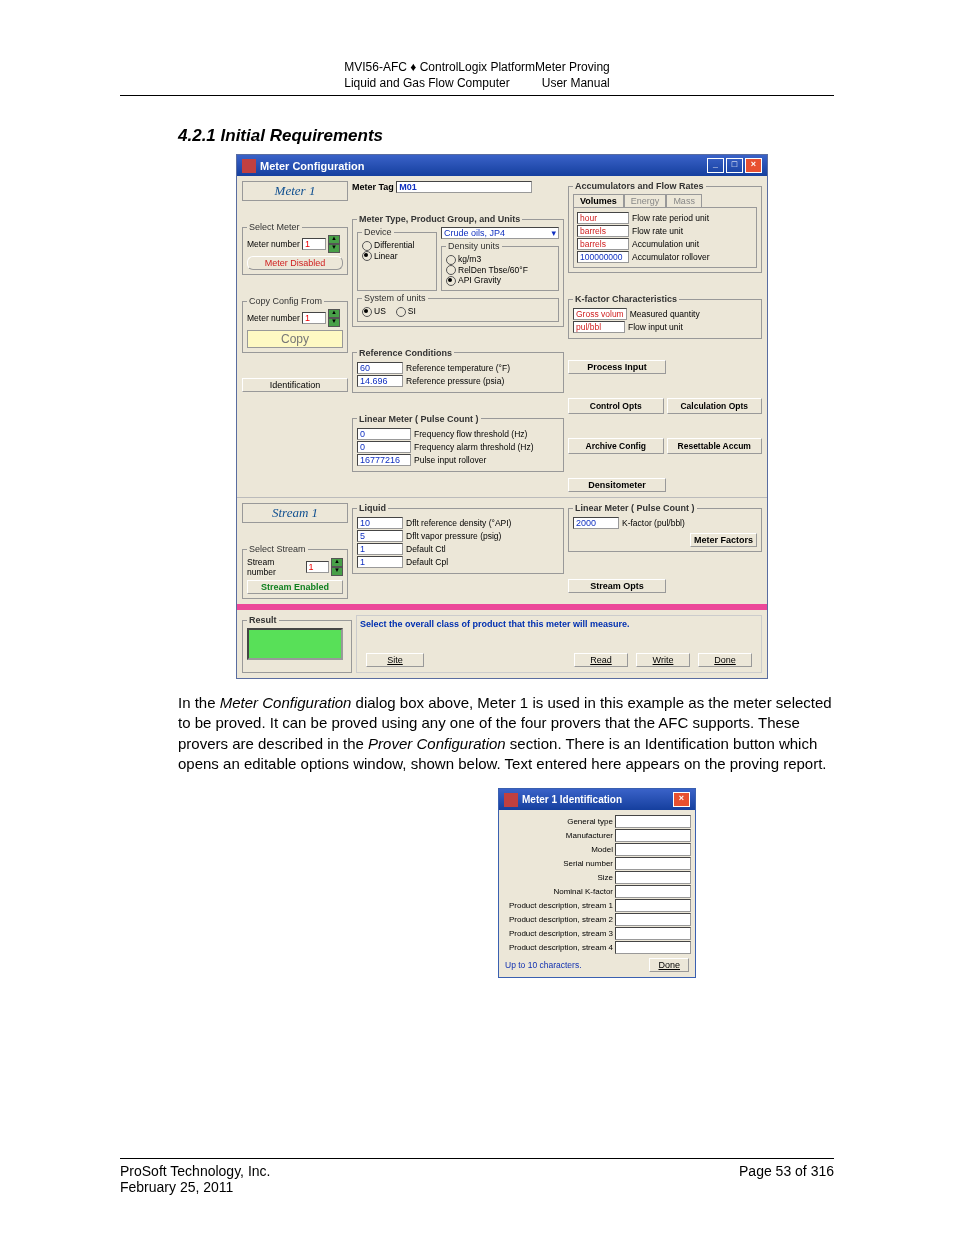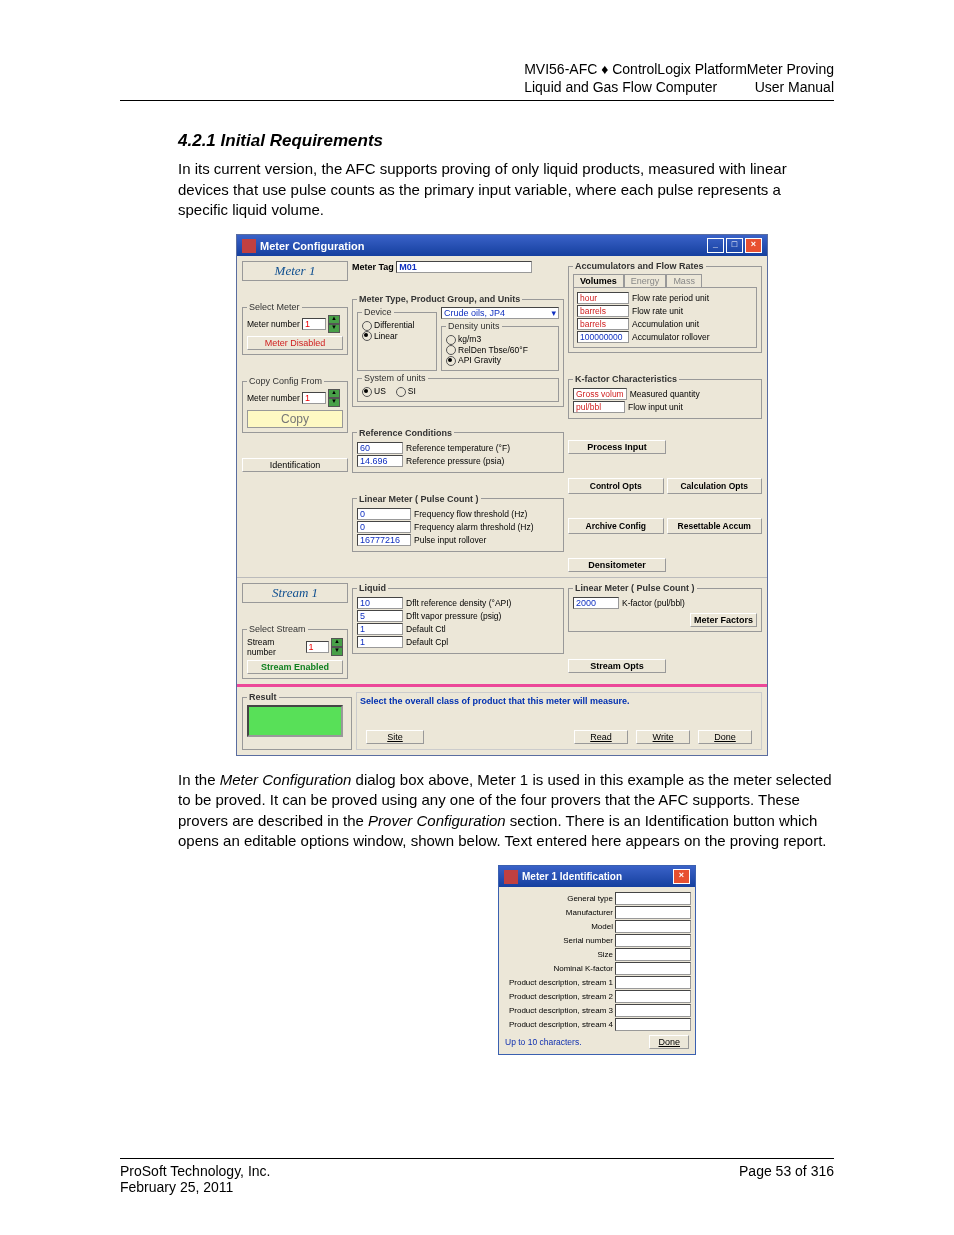--- a/index.html
+++ b/index.html
@@ -1,17 +1,17 @@
 <!DOCTYPE html>
 <html><head>
 <meta charset="utf-8">
 <style>
   body { margin:0; font-family: Arial, Helvetica, sans-serif; font-size:14px; color:#000; background:#fff; }
   .page { width:954px; height:1235px; margin:0 auto; position:relative; padding:60px 120px 40px 120px; box-sizing:border-box; }
-  .hdr { display:flex; justify-content:flex-end; font-size:14px; }
+  .hdr { display:flex; justify-content:center; font-size:12px; }
   .hdr .col { line-height:1.3; }
   .hdr .right { text-align:right; }
   hr.sep { border:none; border-top:1px solid #000; margin:4px 0 30px 0; }
   h3.section { font-style:italic; font-weight:bold; font-size:17px; margin:8px 0 8px 58px; }
   p.body { margin:4px 0 14px 58px; line-height:1.35; font-size:15px; }
   p.body .ital { font-style:italic; }
 
   
   .dlg { width:530px; margin:6px 0 14px 116px; border:1px solid #5a6da0; background:#ece7d8; font-family:Tahoma, Arial, sans-serif; font-size:9px; }
   .titlebar { background:linear-gradient(#3a62c8,#153f9e); color:#fff; font-weight:bold; padding:3px 5px; display:flex; align-items:center; font-size:11px; }
@@ -29,21 +29,21 @@
   legend { font-size:9px; padding:0 2px; color:#333; }
   .disabled-btn { background:#fef9c3; border:1px solid #999; color:#777; font-size:12px; padding:1px 4px; display:inline-block; text-align:center; }
   .btn3 { background:#ece7d8; border:1px solid #999; border-top-color:#fff; border-left-color:#fff; color:#000; font-size:9px; padding:1px 3px; display:inline-block; text-align:center; }
   .btn3.u { text-decoration:underline; }
   .spin { display:flex; align-items:center; gap:2px; }
   .spin .val { background:#fff; border:1px inset #999; width:18px; padding:0 2px; font-size:9px; color:#e00; }
   .spin .arrows { display:flex; flex-direction:column; }
   .spin .arr { width:10px; height:7px; background:#48a048; border:1px solid #555; font-size:6px; line-height:5px; text-align:center; color:#000; }
   .mtitle { font-family:'Times New Roman', serif; font-size:13px; color:#105090; border:1px solid #999; background:#ece7d8; padding:1px 6px; text-align:center; }
   .meter-script { font-style:italic; }
-  .red { color:#d02020; }
+  .red { color:#d02020;border-radius:6px; }
   .green { color:#108020; font-weight:bold; }
   .inp { background:#fff; border:1px inset #999; padding:0 2px; color:#1030c0; font-size:9px; display:inline-block; }
   .lblsm { font-size:8.5px; }
   .radio { display:inline-block; width:8px; height:8px; border:1px solid #555; border-radius:50%; vertical-align:middle; margin-right:2px; position:relative; }
   .radio.sel::after { content:""; position:absolute; left:1px; top:1px; width:4px; height:4px; border-radius:50%; background:#000; }
   .tabrow { display:flex; }
   .tab { border:1px solid #999; border-bottom:none; padding:1px 6px; font-size:9px; background:#ece7d8; }
   .tab.on { background:#ece7d8; font-weight:bold; }
   .tab.off { color:#888; }
   .infobox { display:flex; gap:3px; align-items:center; margin:1px 0; }
@@ -77,21 +77,20 @@
       <div>Liquid and Gas Flow Computer</div>
     </div>
     <div class="col right">
       <div>Meter Proving</div>
       <div>User Manual</div>
     </div>
   </div>
   <hr class="sep">
 
   <h3 class="section">4.2.1   Initial Requirements</h3>
-  <p class="body">In its current version, the AFC supports proving of only liquid products, measured with linear devices that use pulse counts as the primary input variable, where each pulse represents a specific liquid volume.</p>
 
   <div class="dlg">
     <div class="titlebar">
       <span class="ticon"></span>
       <span>Meter Configuration</span>
       <span class="spacer"></span>
       <span class="winbtn">_</span>
       <span class="winbtn">□</span>
       <span class="winbtn close">×</span>
     </div>
@@ -282,21 +281,21 @@
           <div class="infobox">
               <span class="inp" style="width:40px">2000</span>
               <span class="lblsm">K-factor (pul/bbl)</span>
             </div>
           <div style="text-align:right;margin-top:4px"><span class="btn3" style="font-weight:bold">Meter Factors</span></div>
         </fieldset>
         <div class="btn3" style="width:90px;margin-top:6px;font-weight:bold">Stream Opts</div>
       </div>
     </div>
 
-    <div class="dlg-body" style="border-top:3px solid #ec4899">
+    <div class="dlg-body" style="border-top:6px solid #ec4899">
       <fieldset style="flex:0 0 100px">
         <legend style="font-weight:bold">Result</legend>
         <div class="result-green"></div>
       </fieldset>
       <div style="flex:1;border:1px solid #ccc;padding:3px">
         <div class="result-msg">Select the overall class of product that this meter will measure.</div>
         <div class="footer-row" style="margin-top:22px;gap:0;justify-content:space-between">
           <span class="btn3 u" style="width:50px">Site</span>
           <span style="display:flex;gap:8px">
             <span class="btn3 u" style="width:46px">Read</span>

